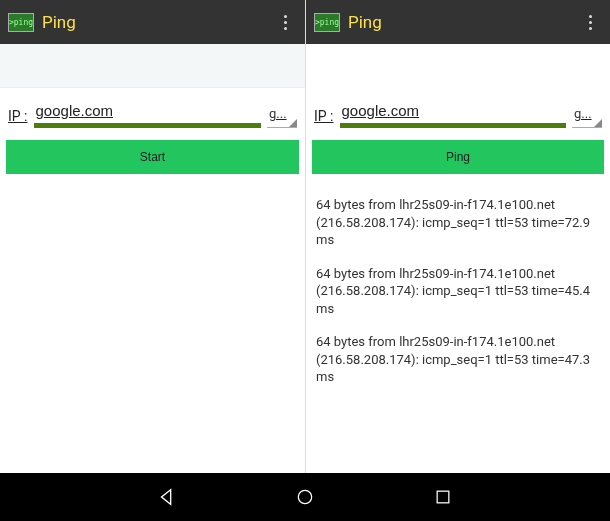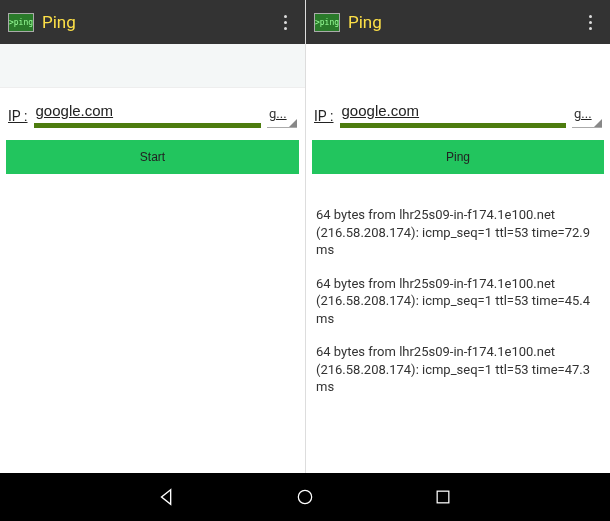--- a/index.html
+++ b/index.html
@@ -110,21 +110,21 @@
   .action-btn {
     margin: 6px 6px 0 6px;
     height: 34px;
     background: #22c55e;
     border: none;
     font-size: 12px;
     color: #222;
     cursor: pointer;
   }
   .output {
-    padding: 32px 10px;
+    padding: 22px 10px;
     font-size: 13px;
     color: #333;
     line-height: 1.35;
   }
   .output p { margin-bottom: 16px; word-wrap: break-word; }
   .navbar {
     position: absolute;
     left: 0; bottom: 0;
     width: 610px;
     height: 48px;

